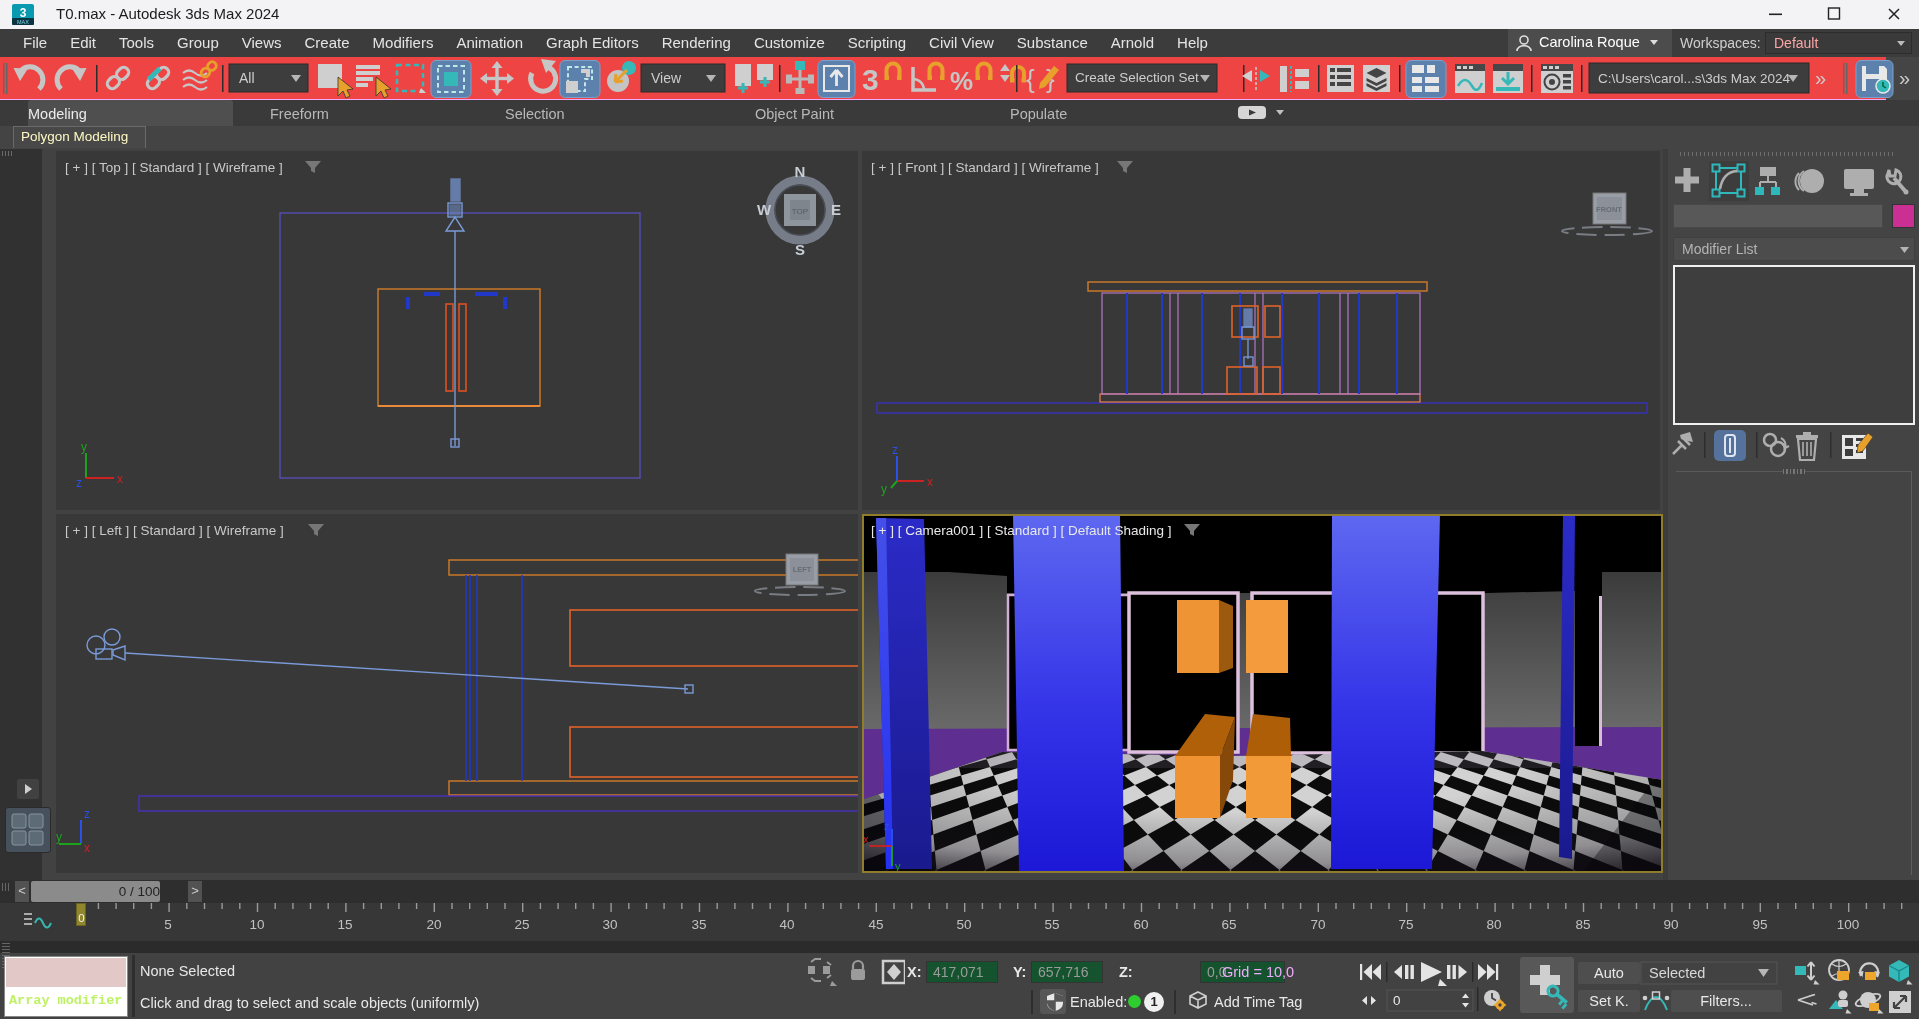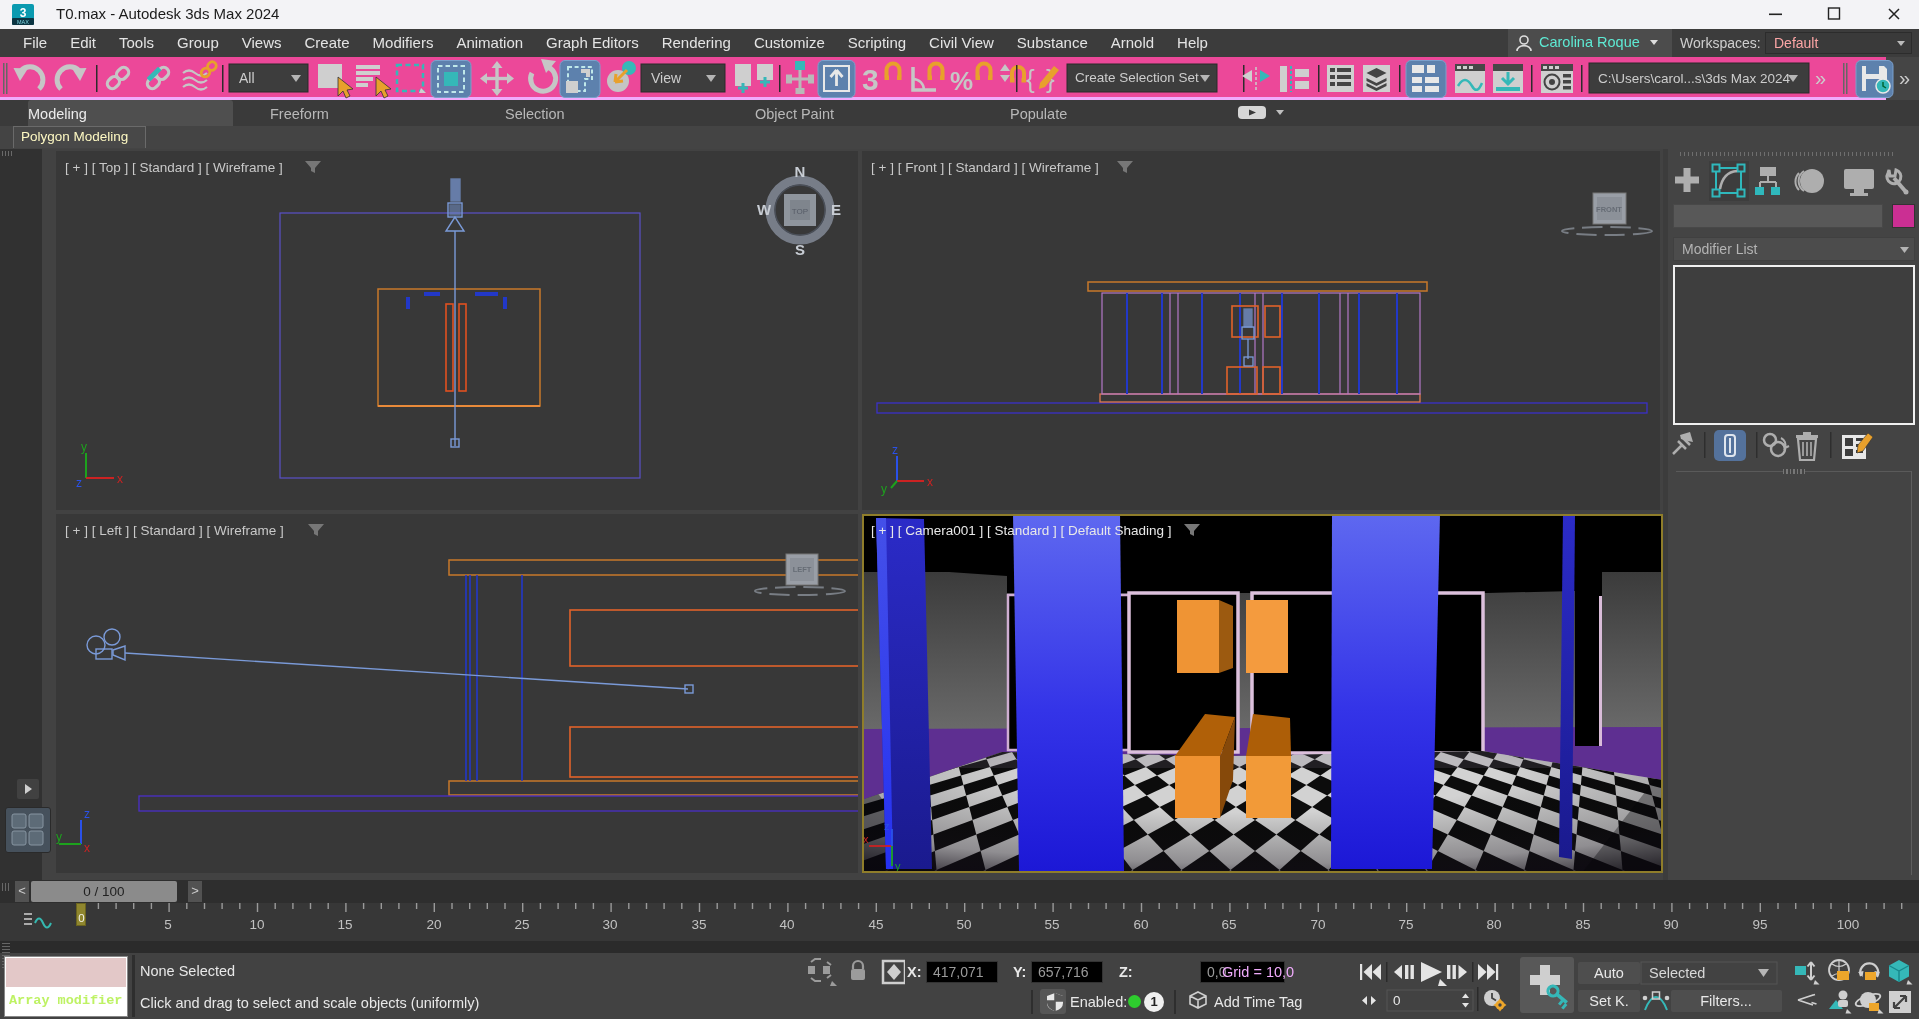--- a/index.html
+++ b/index.html
@@ -1,34 +1,34 @@
 <!DOCTYPE html>
 <html><head><meta charset="utf-8"><style>
 *{margin:0;padding:0;box-sizing:border-box}
 html,body{width:1919px;height:1019px;overflow:hidden}
 #root{position:relative;width:1919px;height:1019px;background:#454545;
  font-family:"Liberation Sans",sans-serif;overflow:hidden}
 .abs{position:absolute}
 #titlebar{left:0;top:0;width:1919px;height:29px;background:#f3f3f6;color:#1b1b1b;font-size:15px}
 #menubar{left:0;top:29px;width:1919px;height:28px;background:#3c3c3c}
 #menubar span.mi{display:inline-block;color:#e4e4e4;font-size:15px;line-height:28px;padding:0 11.5px}
-#toolbar{left:0;top:57px;width:1886px;height:43px;background:#ec4899;border-bottom:3px solid #f0abfc}
+#toolbar{left:0;top:57px;width:1886px;height:43px;background:#ef4444;border-bottom:1px solid #f0abfc}
 #ribbon{left:0;top:100px;width:1919px;height:26px;background:#3a3a3a}
 #polyrow{left:0;top:126px;width:1919px;height:23px;background:#444444}
 .rtab{position:absolute;top:2px;height:24px;line-height:24px;font-size:14.5px;color:#b8b8b8;text-align:left}
 #mainarea{left:0;top:149px;width:1919px;height:731px;background:#424242}
 .vp{position:absolute;background:#383838;overflow:hidden}
 .vplabel{position:absolute;left:9px;top:9px;color:#c9c9c9;font-size:13.5px;white-space:pre}
 #panel{left:1668px;top:0;width:251px;height:731px;background:#444444}
 #timeslider{left:0;top:880px;width:1919px;height:23px;background:#2e2e2e}
 #rulerrow{left:0;top:903px;width:1919px;height:38px;background:#373737}
 .rl{position:absolute;top:14px;width:40px;text-align:center;color:#c2c2c2;font-size:13.5px}
 #gapstrip{left:0;top:941px;width:1919px;height:12px;background:#2b2b2b}
 #statusbar{left:0;top:953px;width:1919px;height:66px;background:#424242}
-.fld{position:absolute;background:#000000;border:1px solid #333;color:#9b9b9b;font-size:14px}
+.fld{position:absolute;background:#14532d;border:1px solid #333;color:#9b9b9b;font-size:14px}
 .wt{color:#e8e8e8;font-size:14.5px}
 </style></head><body>
 <div id="root">
 
 <div class="abs" id="titlebar">
  <svg class="abs" style="left:12px;top:4px" width="23" height="22">
   <rect x="0" y="0" width="22" height="21" rx="2" fill="#0a9ab0"></rect>
   <rect x="0" y="14" width="22" height="7" rx="1" fill="#0b3442"></rect>
   <text x="11" y="12.5" font-size="12" font-weight="bold" fill="#fff" text-anchor="middle">3</text>
   <text x="11" y="20" font-size="5.5" fill="#7fd4e0" text-anchor="middle">MAX</text>
@@ -41,21 +41,21 @@
  </svg>
 </div>
 
 <div class="abs" id="menubar">
       <div style="padding-left:11.5px;white-space:nowrap"><span class="mi">File</span><span class="mi">Edit</span><span class="mi">Tools</span><span class="mi">Group</span><span class="mi">Views</span><span class="mi">Create</span><span class="mi">Modifiers</span><span class="mi">Animation</span><span class="mi">Graph Editors</span><span class="mi">Rendering</span><span class="mi">Customize</span><span class="mi">Scripting</span><span class="mi">Civil View</span><span class="mi">Substance</span><span class="mi">Arnold</span><span class="mi">Help</span></div>
 <div class="abs" style="left:1508px;top:0;width:164px;height:28px;background:#4c4c4c">
  <svg class="abs" style="left:6px;top:4px" width="20" height="20">
           <circle cx="10" cy="7" r="4" fill="none" stroke="#ddd" stroke-width="1.6"></circle>
           <path d="M3 18 a7 5.4 0 0 1 14 0" fill="none" stroke="#ddd" stroke-width="1.6"></path>
         </svg>
- <span class="abs" style="left:31px;top:5px;color:#5eead4;font-size:14.5px">Carolina Roque</span>
+ <span class="abs" style="left:31px;top:5px;color:#ffffff;font-size:14.5px">Carolina Roque</span>
  <svg class="abs" style="left:142px;top:11px" width="10" height="8">
           <path d="M0 0 L8 0 L4 5 Z" fill="#ddd"></path>
         </svg>
 </div>
 <span class="abs" style="left:1680px;top:6px;color:#cfcfcf;font-size:14px">Workspaces:</span>
 <div class="abs" style="left:1765px;top:3px;width:147px;height:22px;background:#3a3a3a;border:1px solid #2c2c2c">
  <span class="abs" style="left:8px;top:2px;color:#fca5a5;font-size:14px">Default</span>
  <svg class="abs" style="left:131px;top:8px" width="10" height="8">
           <path d="M0 0 L8 0 L4 5 Z" fill="#bbb"></path>
         </svg>
@@ -753,21 +753,21 @@
 </svg>
 <div class="abs" style="left:8px;top:322px;width:236px;height:1px;background:#5a5a5a"></div>
 <div class="abs" style="left:115px;top:320px;width:22px;height:5px;background:repeating-linear-gradient(90deg,#777 0 1.5px,#444 1.5px 3.5px)"></div>
 <div class="abs" style="left:243px;top:322px;width:1px;height:404px;background:#5e5e5e"></div>
 </div>
 </div>
 
 <div class="abs" id="timeslider">
  <div class="abs" style="left:2px;top:3px;width:9px;height:8px;background:repeating-linear-gradient(90deg,#666 0 1px,transparent 1px 3px)"></div>
  <div class="abs" style="left:15px;top:1px;width:14px;height:21px;background:#525252;color:#ccc;text-align:center;font-size:13px;line-height:20px">&lt;</div>
- <div class="abs" style="left:31px;top:1px;width:146px;height:21px;background:#8b8b8b;border-radius:2px;color:#222;text-align:center;font-size:13.5px;line-height:21px">0 / 100</div>
+ <div class="abs" style="left:31px;top:1px;width:129px;height:21px;background:#8b8b8b;border-radius:2px;color:#222;text-align:right;font-size:13.5px;line-height:21px">0 / 100</div>
  <div class="abs" style="left:188px;top:1px;width:14px;height:21px;background:#525252;color:#ccc;text-align:center;font-size:13px;line-height:20px">&gt;</div>
 </div>
 <div class="abs" id="rulerrow">
  <svg class="abs" style="left:24px;top:6px" width="30" height="26">
   <rect x="0" y="4" width="8" height="2" fill="#aaa"></rect>
         <rect x="0" y="9" width="8" height="2" fill="#aaa"></rect>
         <rect x="0" y="14" width="8" height="2" fill="#aaa"></rect>
   <path d="M11 14 q4 -9 8 0 q4 9 8 0" fill="none" stroke="#35b8b0" stroke-width="2"></path>
  </svg>
  <svg class="abs" style="left:0;top:0" width="1919" height="14">

